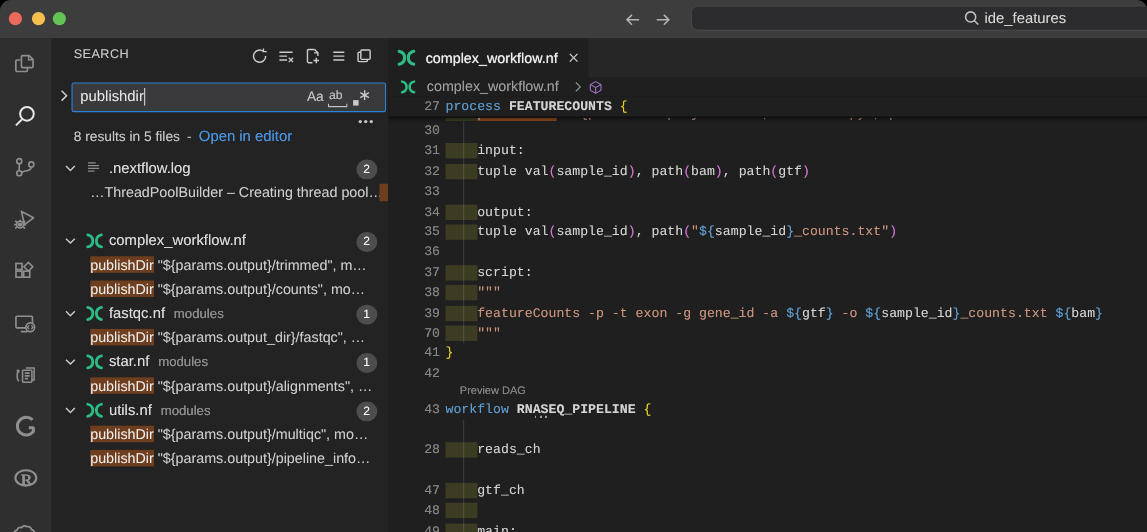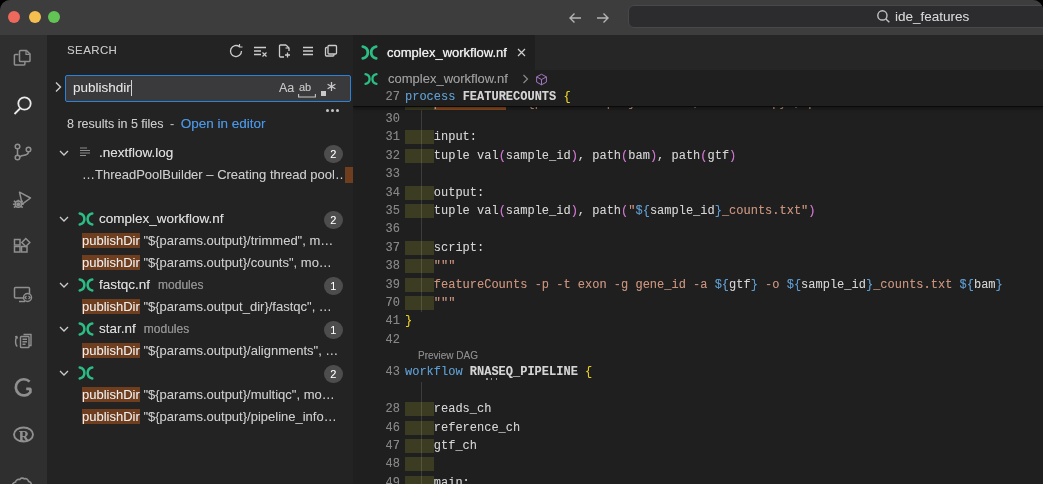--- a/index.html
+++ b/index.html
@@ -197,21 +197,21 @@
           </svg></span><span class="abs" style="left:31px;top:3px"><svg width="16" height="16" viewBox="0 0 16 16" fill="none" stroke="#2cbd85" stroke-width="2.5" stroke-linecap="round">
             <path d="M1.7 2.5Q6.4 3.5 6.4 8T1.7 13.5"></path>
             <path d="M14.3 2.5Q9.6 3.5 9.6 8T14.3 13.5"></path>
           </svg></span><span class="abs fname" style="left:52px">star.nf<span class="mod">modules</span></span><span class="badge">1</span></div>
 <div class="srow" style="top:305px"><span class="abs" style="left:35px"><span class="hl">publishDir</span> "${params.output}/alignments", …</span></div>
 <div class="srow" style="top:327px"><span class="chev"><svg width="16" height="16" viewBox="0 0 16 16" fill="none" stroke="#cccccc" stroke-width="1.3">
             <path d="m4 6 4 4 4-4"></path>
           </svg></span><span class="abs" style="left:31px;top:3px"><svg width="16" height="16" viewBox="0 0 16 16" fill="none" stroke="#2cbd85" stroke-width="2.5" stroke-linecap="round">
             <path d="M1.7 2.5Q6.4 3.5 6.4 8T1.7 13.5"></path>
             <path d="M14.3 2.5Q9.6 3.5 9.6 8T14.3 13.5"></path>
-          </svg></span><span class="badge">2</span></div>
+          </svg></span><span class="abs fname" style="left:52px">utils.nf<span class="mod">modules</span></span><span class="badge">2</span></div>
 <div class="srow" style="top:349px"><span class="abs" style="left:35px"><span class="hl">publishDir</span> "${params.output}/multiqc", mo…</span></div>
 <div class="srow" style="top:371px"><span class="abs" style="left:35px"><span class="hl">publishDir</span> "${params.output}/pipeline_info…</span></div>
 </div>
 <div id="ed" class="abs">
 <div id="tab" class="abs"></div>
 <span class="abs" style="left:8px;top:9px">
         <svg width="17" height="17" viewBox="0 0 16 16" fill="none" stroke="#2cbd85" stroke-width="2.6" stroke-linecap="round">
           <path d="M1.7 2.5Q6.4 3.5 6.4 8T1.7 13.5"></path>
           <path d="M14.3 2.5Q9.6 3.5 9.6 8T14.3 13.5"></path>
         </svg>
@@ -250,21 +250,20 @@
 <div class="cl" style="top:150.8px"><span class="n">37</span><span class="c"><span class="ind">    </span><span class="w">script:</span></span></div>
 <div class="cl" style="top:169.2px"><span class="n">38</span><span class="c"><span class="ind">    </span><span class="str">"""</span></span></div>
 <div class="cl" style="top:187.60000000000002px"><span class="n">39</span><span class="c"><span class="ind">    </span><span class="str">featureCounts -p -t exon -g gene_id -a </span><span class="kw">${</span><span class="w">gtf</span><span class="kw">}</span><span class="str"> -o </span><span class="kw">${</span><span class="w">sample_id</span><span class="kw">}</span><span class="str">_counts.txt </span><span class="kw">${</span><span class="w">bam</span><span class="kw">}</span></span></div>
 <div class="cl" style="top:206.0px"><span class="n">70</span><span class="c"><span class="ind">    </span><span class="str">"""</span></span></div>
 <div class="cl" style="top:224.39999999999998px"><span class="n">41</span><span class="c"><span class="b1">}</span></span></div>
 <div class="cl" style="top:242.8px"><span class="n">42</span><span class="c"></span></div>
 <div class="abs" style="left:65px;top:261.2px;height:14.2px;font-size:10px;line-height:14px;color:#8a8a8a">Preview DAG</div>
 <div class="abs" style="left:133px;top:289.8px;width:13px;height:1.8px;background:repeating-linear-gradient(90deg,#9a9a9a 0 1.7px,transparent 1.7px 4.8px)"></div>
 <div class="cl" style="top:275.4px"><span class="n">43</span><span class="c"><span class="kw">workflow</span><span class="w"> <b>RNASEQ_PIPELINE</b> </span><span class="b1">{</span></span></div>
 <div class="cl" style="top:312.2px"><span class="n">28</span><span class="c"><span class="ind">    </span><span class="w">reads_ch</span></span></div>
-<div class="cl" style="top:330.6px"><span class="n">46</span><span class="c"><span class="ind">    </span><span class="w">reference_ch</span></span></div>
 <div class="cl" style="top:349.0px"><span class="n">47</span><span class="c"><span class="ind">    </span><span class="w">gtf_ch</span></span></div>
 <div class="cl" style="top:367.4px"><span class="n">48</span><span class="c"><span class="ind">    </span></span></div>
 <div class="cl" style="top:385.8px"><span class="n">49</span><span class="c"><span class="ind">    </span><span class="w">main:</span></span></div>
 <div id="sticky" class="abs">
           <div class="cl" style="top:0"><span class="n">27</span><span class="c"><span class="kw">process</span><span class="w"> <b>FEATURECOUNTS</b> </span><span class="b1">{</span></span></div>
         </div>
 </div>
 </div>
 </div>
 </body></html>

